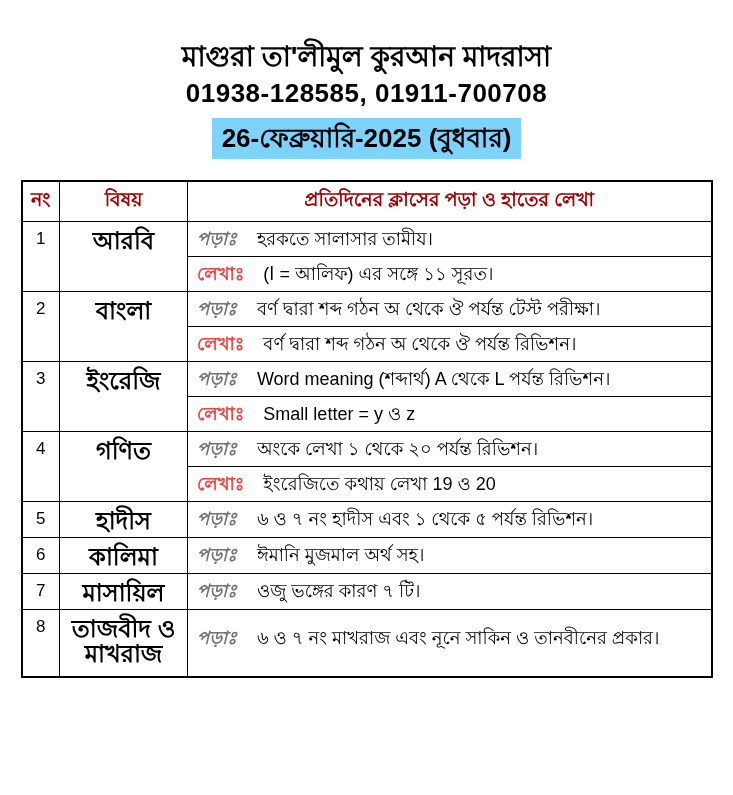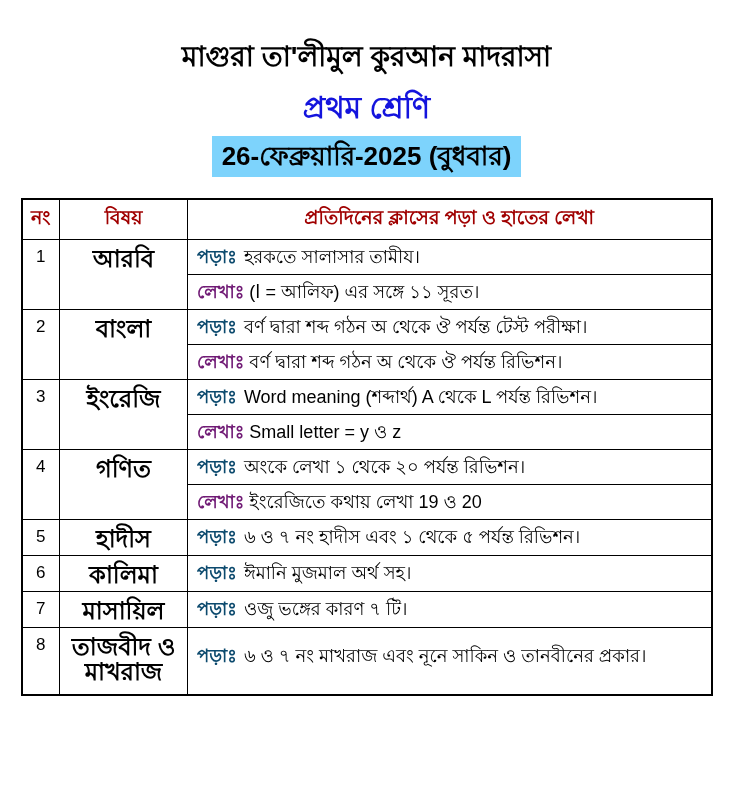--- a/index.html
+++ b/index.html
@@ -69,31 +69,31 @@
     font-weight: bold;
     line-height: 25px;
   }
   td.det {
     text-align: left;
     vertical-align: middle;
     padding: 4px 6px 4px 9px;
     font-size: 18px;
     line-height: 24px;
   }
-  .lbl-para  { color: #0c4a6e; font-weight: bold; margin-right: 7px; }
-  .lbl-lekha { color: #701a75; font-weight: bold; margin-right: 5px; }
+  .lbl-para  { color: #737373; font-weight: bold; margin-right: 20px; font-style: italic; }
+  .lbl-lekha { color: #ef4444; font-weight: bold; margin-right: 19px; }
 </style>
 </head>
 <body>
 
 <div class="page">
 
   <div class="hdr">
     <div class="school-name">মাগুরা তা'লীমুল কুরআন মাদরাসা</div>
-    <div class="class-title">প্রথম শ্রেণি</div>
+    <div class="phones">01938-128585, 01911-700708</div>
     <div class="date-line">
       <span class="date-hl">26-ফেব্রুয়ারি-2025 (বুধবার)</span>
     </div>
   </div>
 
   <table class="sheet">
     <colgroup>
         <col class="c-no">
         <col class="c-subj">
         <col class="c-det">

